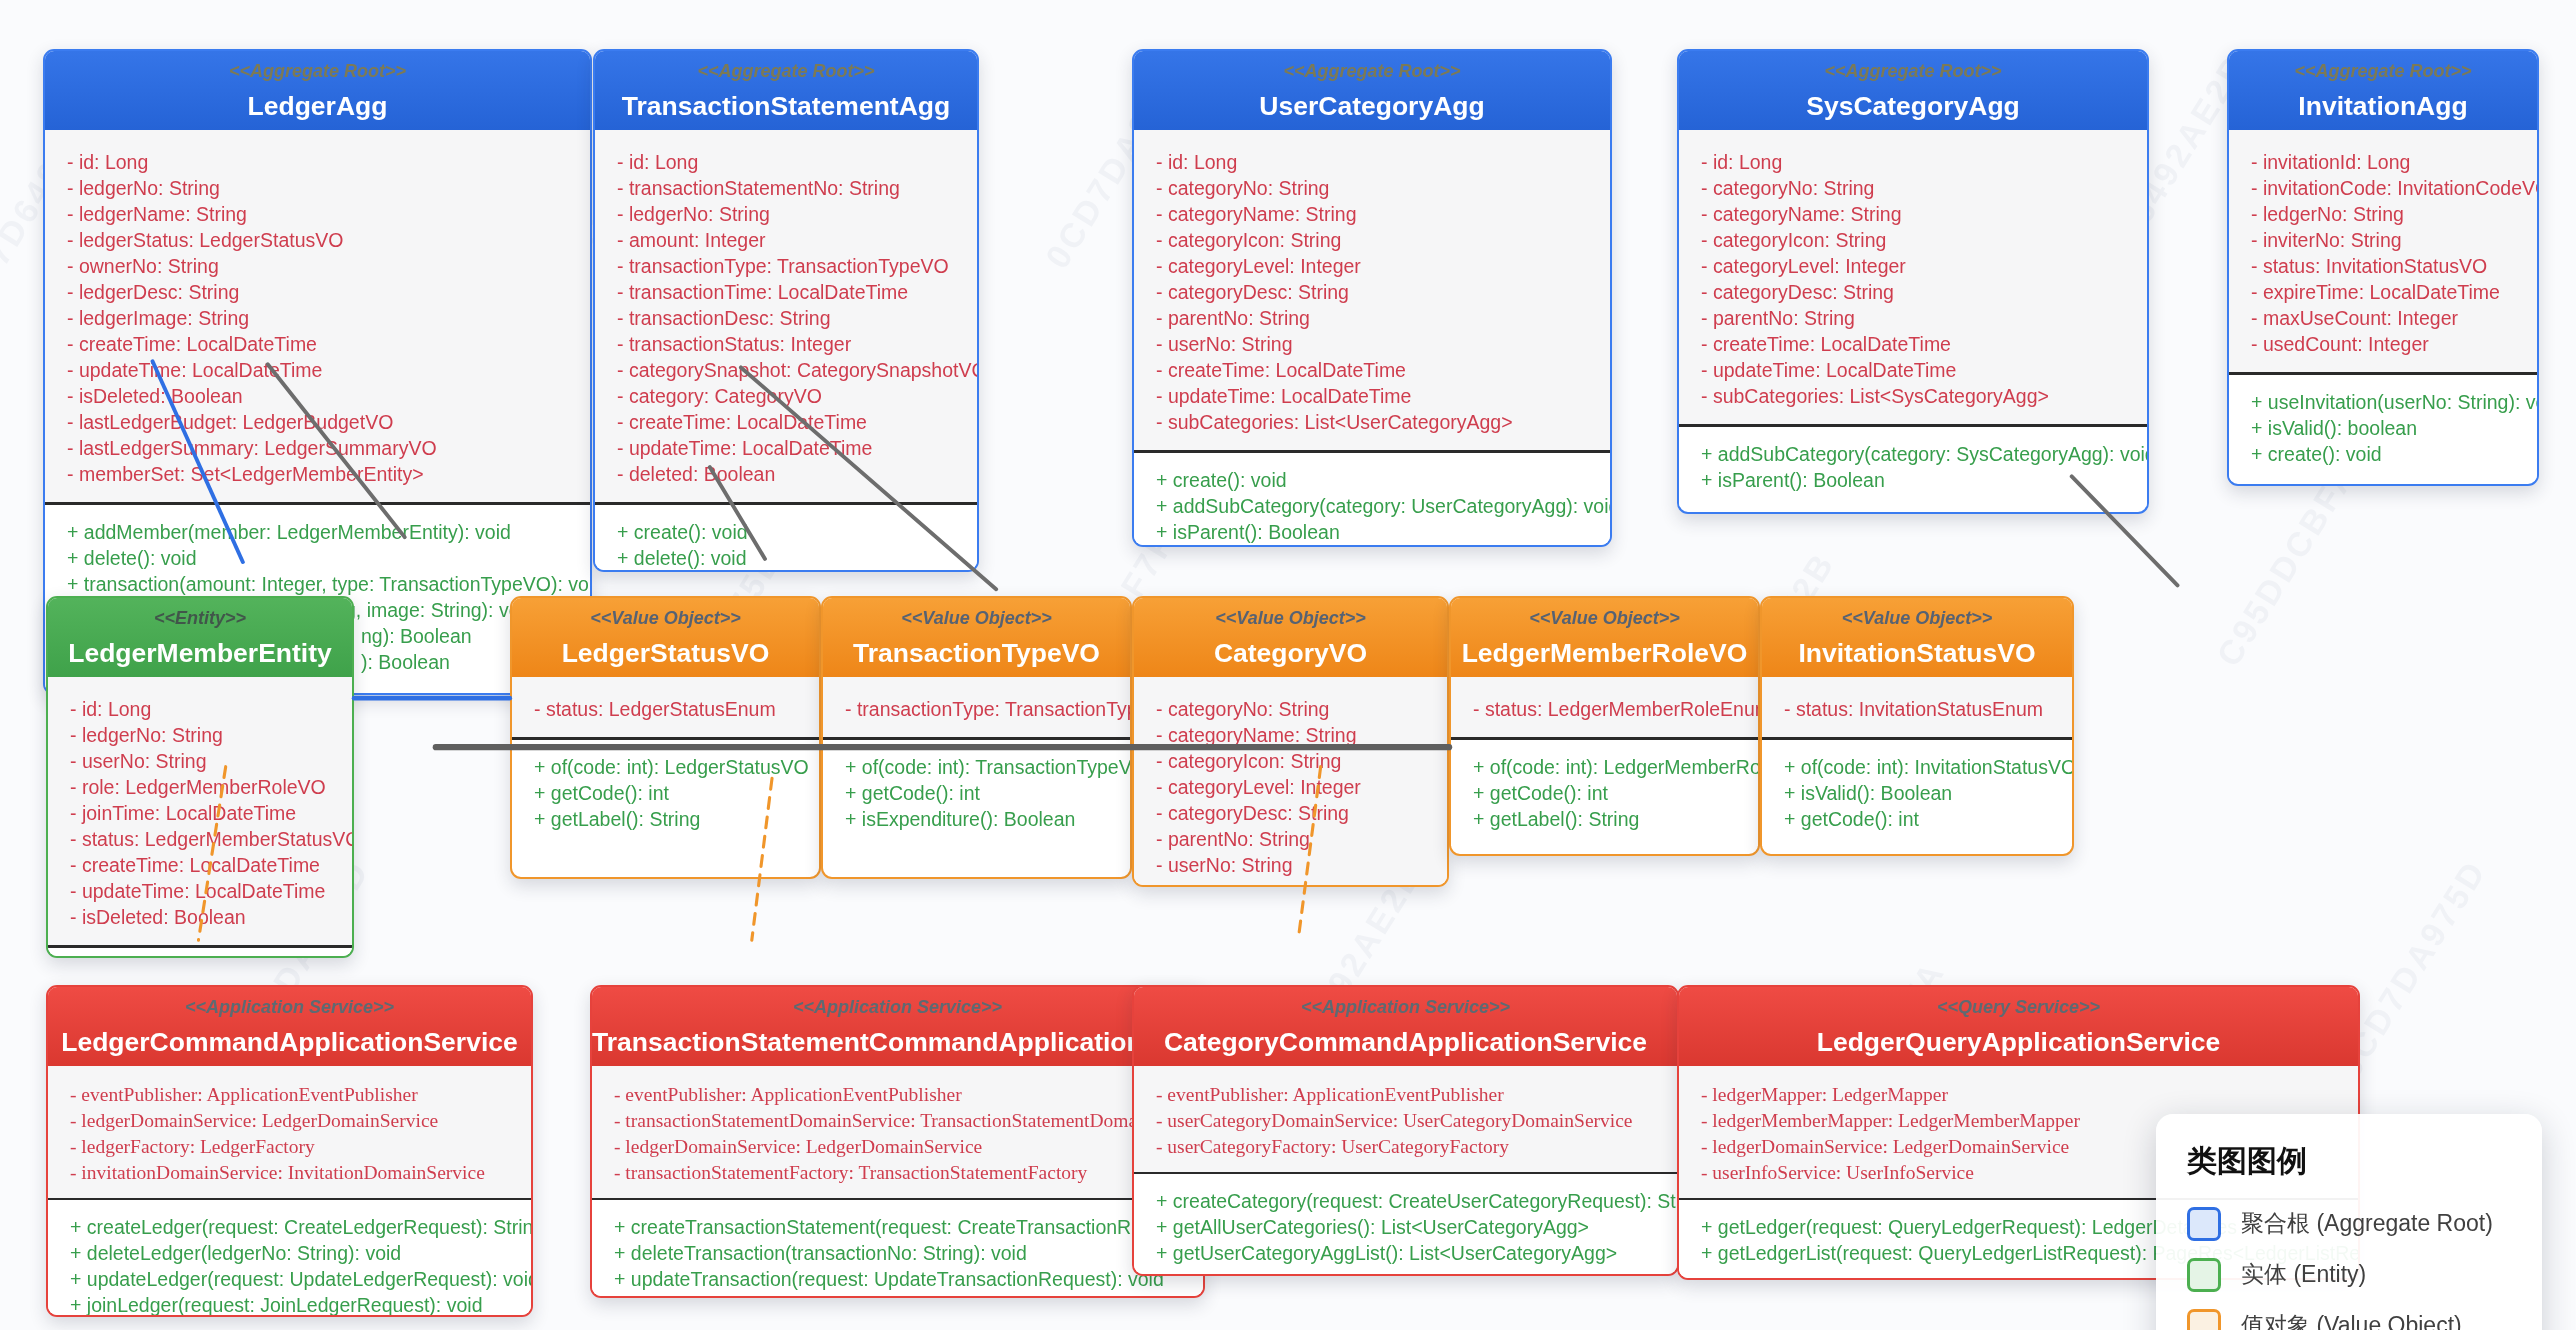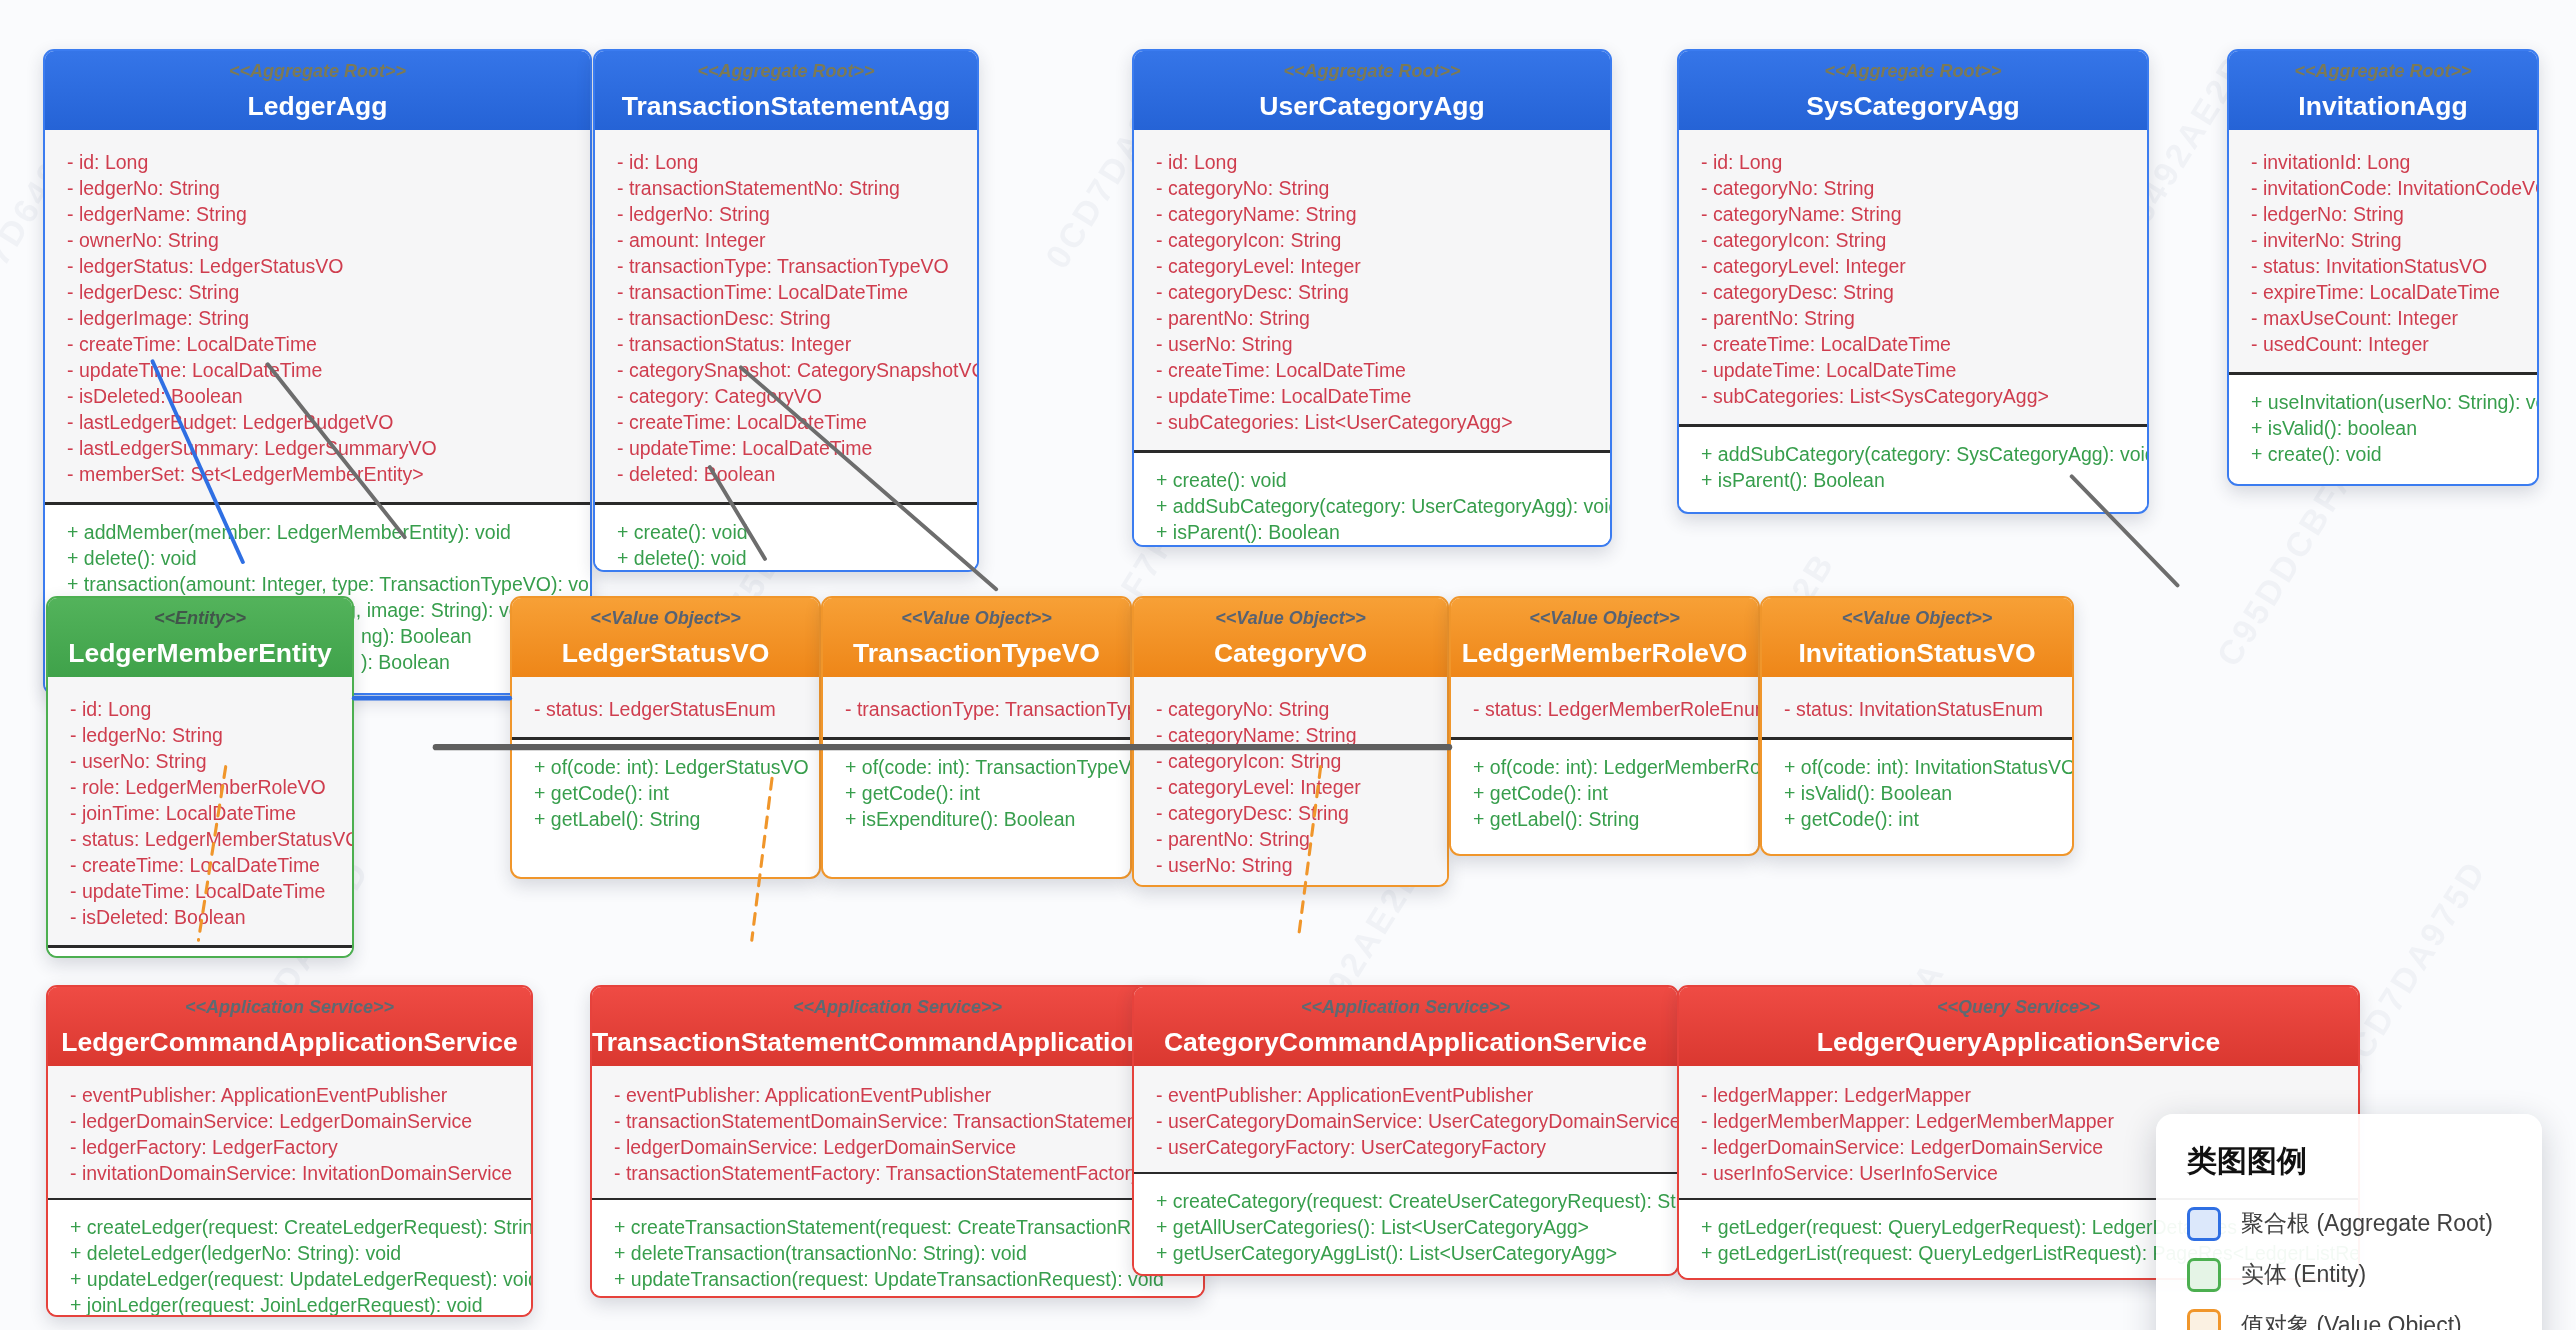--- a/index.html
+++ b/index.html
@@ -12,21 +12,21 @@
       transform:rotate(-58deg);white-space:nowrap;letter-spacing:3.1px;}
   .class-box{
     position:absolute;border-radius:11px;overflow:hidden;background:#ffffff;
     box-shadow:0 6.2px 17px rgba(30,40,60,0.16);
     border:2.3px solid #888;box-sizing:border-box;
   }
   .cb-header{height:79px;display:flex;flex-direction:column;align-items:center;justify-content:center;gap:13px;}
   .cb-stereo{font-size:18px;font-style:italic;font-weight:700;line-height:1;}
   .cb-title{font-size:26.5px;font-weight:700;color:#ffffff;line-height:1;white-space:nowrap;max-width:100%;}
   .cb-attrs{background:#f6f6f7;padding:18.7px 0 15.6px 0;}
-  .cb-attrs.svc{padding:15.6px 0 12.5px 0;}
+  .cb-attrs.svc{padding:15.6px 0 12.5px 0;font-family:Liberation Serif, serif;}
   .cb-sep{height:2.3px;background:#2a2a2a;}
   .cb-methods{background:#ffffff;padding:14px 0 14px 0;}
   .row{font-size:19.5px;line-height:26px;padding:0 11px 0 22px;white-space:nowrap;}
   .row.attr{color:#cf3d4e;}
   .row.method{color:#379e4c;}
   .row.clip-indent{padding-left:316px;}
   #connectors{position:absolute;left:0;top:0;pointer-events:none;}
   #legend{
     position:absolute;border-radius:17px;background:rgba(255,255,255,0.94);
     box-shadow:0 9.3px 34px rgba(20,30,50,0.20);padding:26.5px 31px;box-sizing:border-box;
@@ -60,22 +60,22 @@
   <div id="boxes">
       <div class="class-box" style="left: 43px; top: 49px; width: 549px; height: 646px; border-color: rgb(59, 124, 240);">
         <div class="cb-header" style="background: linear-gradient(rgb(53, 117, 232), rgb(37, 99, 214));">
           <div class="cb-stereo" style="color: rgb(124, 122, 85);">&lt;&lt;Aggregate Root&gt;&gt;</div>
           <div class="cb-title">LedgerAgg</div>
         </div>
         <div class="cb-attrs">
           <div class="row attr">- id: Long</div>
           <div class="row attr">- ledgerNo: String</div>
           <div class="row attr">- ledgerName: String</div>
+          <div class="row attr">- ledgerStatus: LedgerStatusVO</div>
           <div class="row attr">- ownerNo: String</div>
-          <div class="row attr">- ledgerStatus: LedgerStatusVO</div>
           <div class="row attr">- ledgerDesc: String</div>
           <div class="row attr">- ledgerImage: String</div>
           <div class="row attr">- createTime: LocalDateTime</div>
           <div class="row attr">- updateTime: LocalDateTime</div>
           <div class="row attr">- isDeleted: Boolean</div>
           <div class="row attr">- lastLedgerBudget: LedgerBudgetVO</div>
           <div class="row attr">- lastLedgerSummary: LedgerSummaryVO</div>
           <div class="row attr">- memberSet: Set&lt;LedgerMemberEntity&gt;</div>
         </div>
         <div class="cb-sep"></div>

